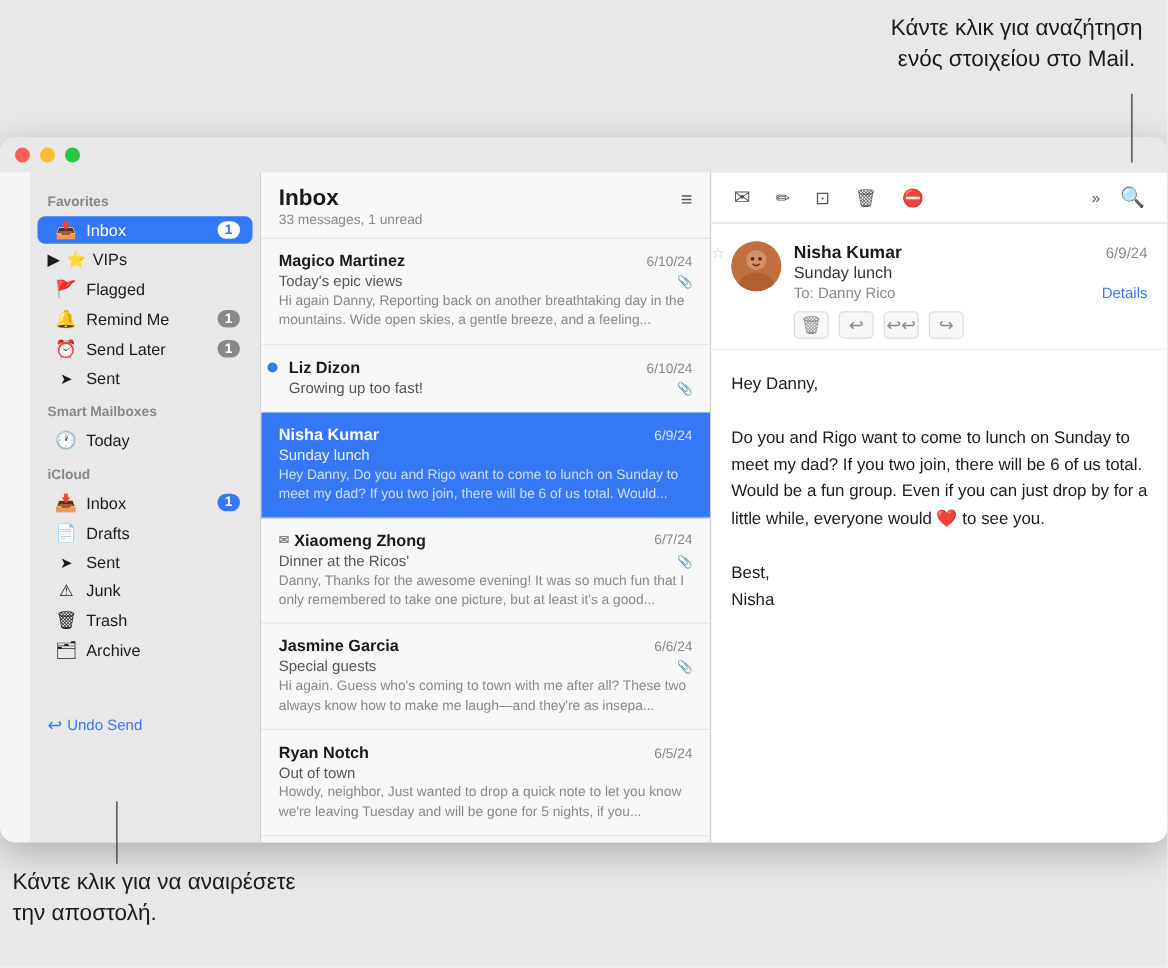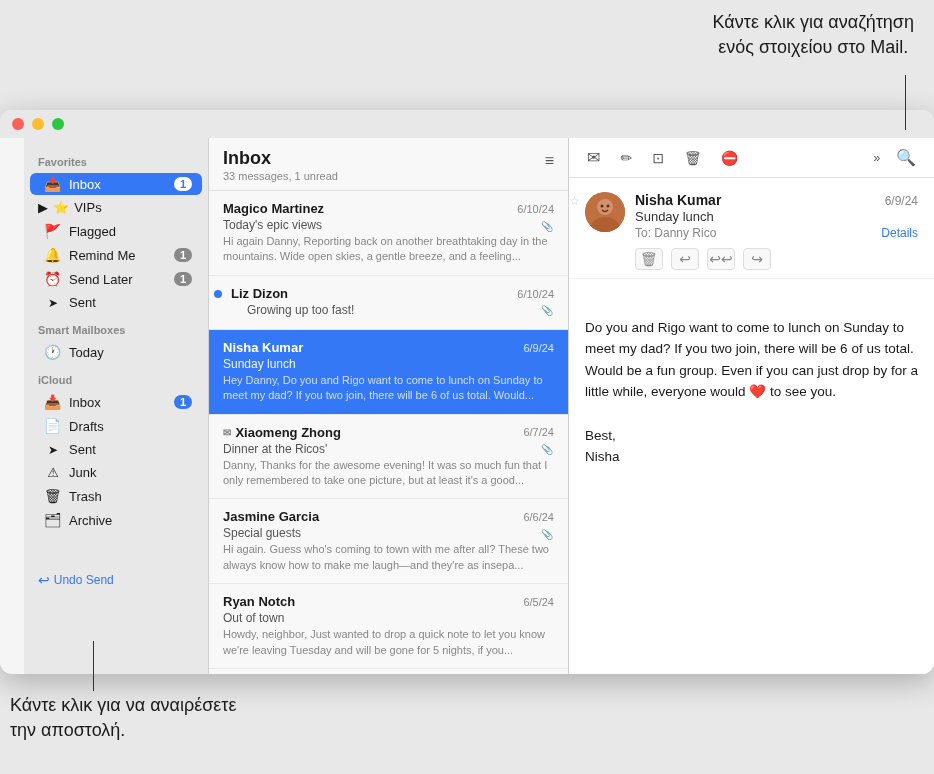--- a/index.html
+++ b/index.html
@@ -529,21 +529,21 @@
           </div>
           <div class="email-preview">Hi again Danny, Reporting back on another breathtaking day in the mountains. Wide open skies, a gentle breeze, and a feeling...</div>
         </div>
 
         <div class="email-item">
           <div class="unread-dot"></div>
           <div class="email-item-top" style="margin-left:8px;">
             <span class="email-sender">Liz Dizon</span>
             <span class="email-date">6/10/24</span>
           </div>
-          <div style="display:flex; justify-content:space-between; align-items:center; margin-left:24px;">
+          <div style="display:flex; justify-content:space-between; align-items:center; margin-left:8px;">
             <span class="email-subject">Growing up too fast!</span>
             <span class="attachment-icon">📎</span>
           </div>
         </div>
 
         <div class="email-item selected">
           <div class="email-item-top">
             <span class="email-sender">Nisha Kumar</span>
             <span class="email-date">6/9/24</span>
           </div>
@@ -632,20 +632,21 @@
         </div>
         <div class="email-detail-actions">
           <div class="action-icon">🗑</div>
           <div class="action-icon">↩</div>
           <div class="action-icon">↩↩</div>
           <div class="action-icon">↪</div>
         </div>
       </div>
 
       <div class="email-detail-body">
+        <p>Hey Danny,</p>
         <br>
         <p>Do you and Rigo want to come to lunch on Sunday to meet my dad? If you two join, there will be 6 of us total. Would be a fun group. Even if you can just drop by for a little while, everyone would ❤️ to see you.</p>
         <br>
         <p>Best,</p>
         <p>Nisha</p>
       </div>
     </div>
 
   </div>
 </div>

